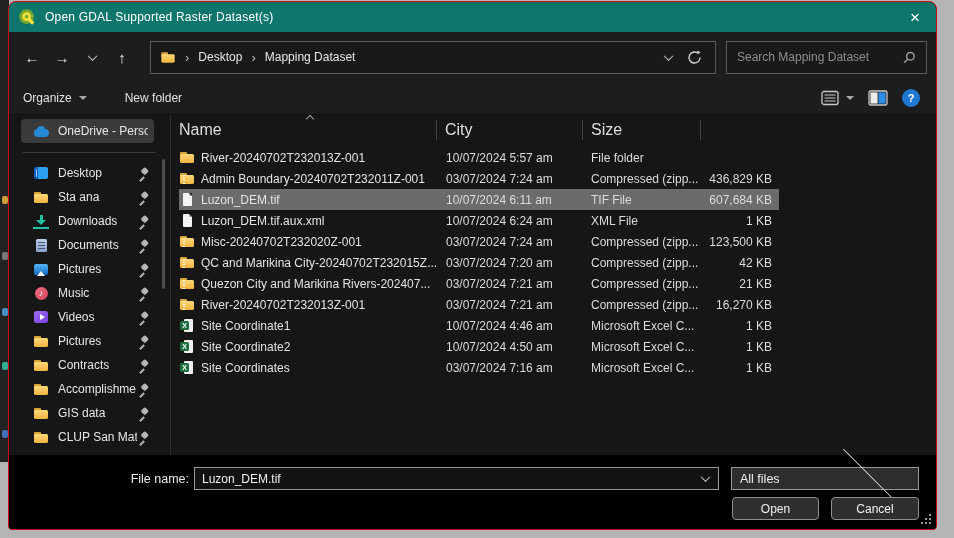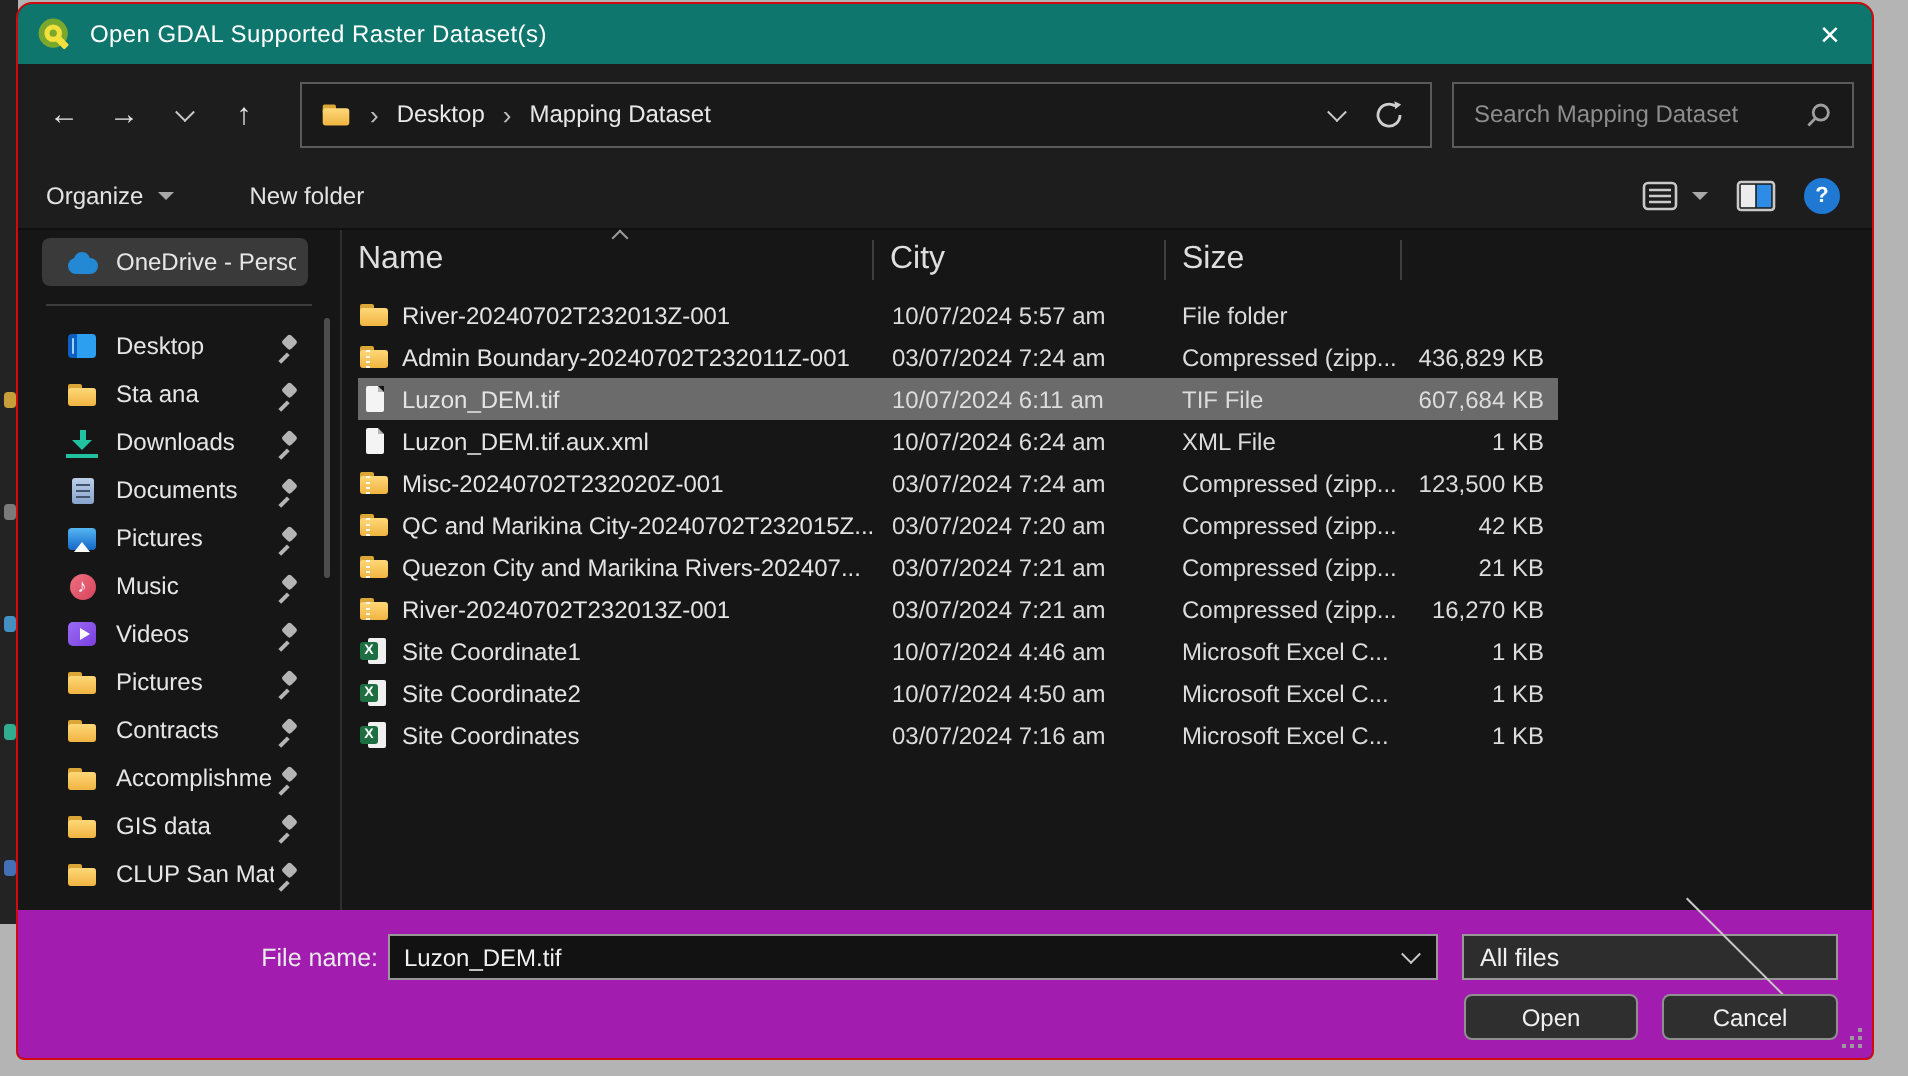--- a/index.html
+++ b/index.html
@@ -121,21 +121,21 @@
   .rows { margin-top:2px; }
   .frow { display:grid; grid-template-columns:258px 146px 118px 78px; height:21px; align-items:center;
           margin-left:8px; width:600px; color:#e4e4e4; font-size:12px; }
   .frow.selected { background:#6b6b6b; }
   .cell-name { display:flex; align-items:center; gap:6px; overflow:hidden; white-space:nowrap; }
   .cell-date { padding-left:9px; color:#dcdcdc; }
   .cell-type { padding-left:8px; color:#dcdcdc; }
   .cell-size { text-align:right; padding-right:7px; color:#dcdcdc; }
 
   
-  .footer { height:74px; flex:0 0 auto; background:#a21caf; position:relative; font-size:12.5px; }
+  .footer { height:74px; flex:0 0 auto; background:#000000; position:relative; font-size:12.5px; }
   .fname-label { position:absolute; left:100px; top:17px; width:80px; text-align:right; color:#eaeaea; }
   .fname-input { position:absolute; left:185px; top:12px; width:525px; height:23px; background:#121212;
                  border:1px solid #989898; display:flex; align-items:center; }
   .fname-input input { flex:1; background:transparent; border:none; outline:none; color:#f0f0f0; font-size:12px;
                  padding-left:7px; font-family:"Liberation Sans", sans-serif; }
   .combo-chev { width:26px; display:flex; align-items:center; justify-content:center; height:100%; }
   .ftype-select { position:absolute; left:722px; top:12px; width:188px; height:23px; background:#2d2d2d;
                  border:1px solid #989898; display:flex; align-items:center; color:#f0f0f0; }
   .ftype-select span { padding-left:8px; flex:1; }
   .btn { position:absolute; top:42px; height:23px; background:#2f2f2f; border:1px solid #8f8f8f; border-radius:4px;

